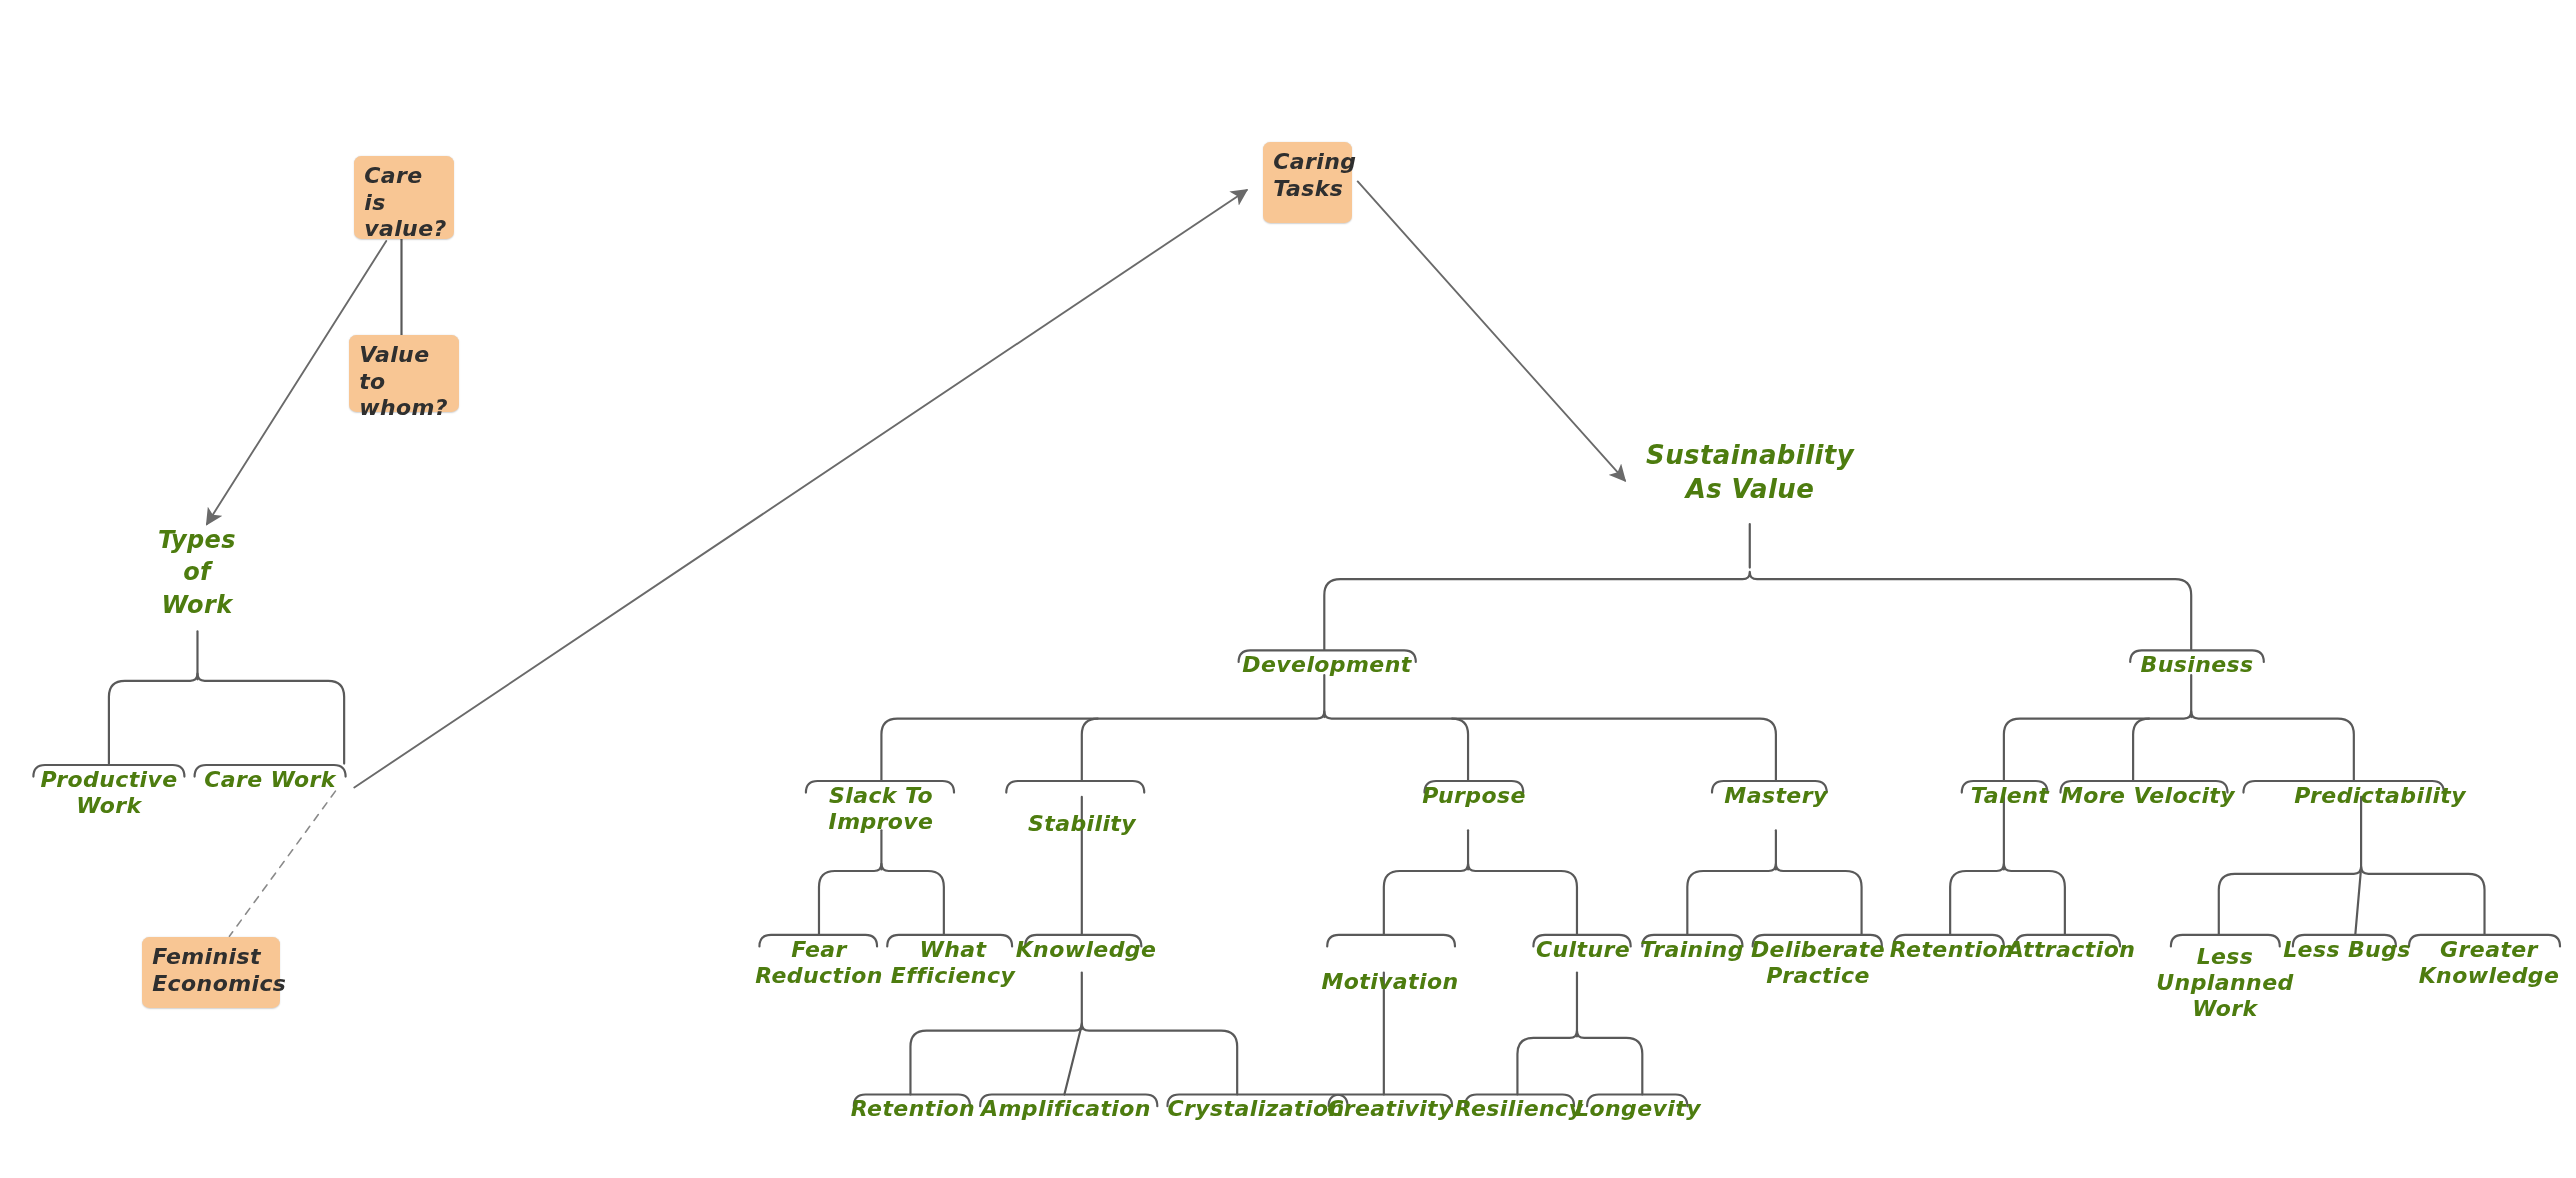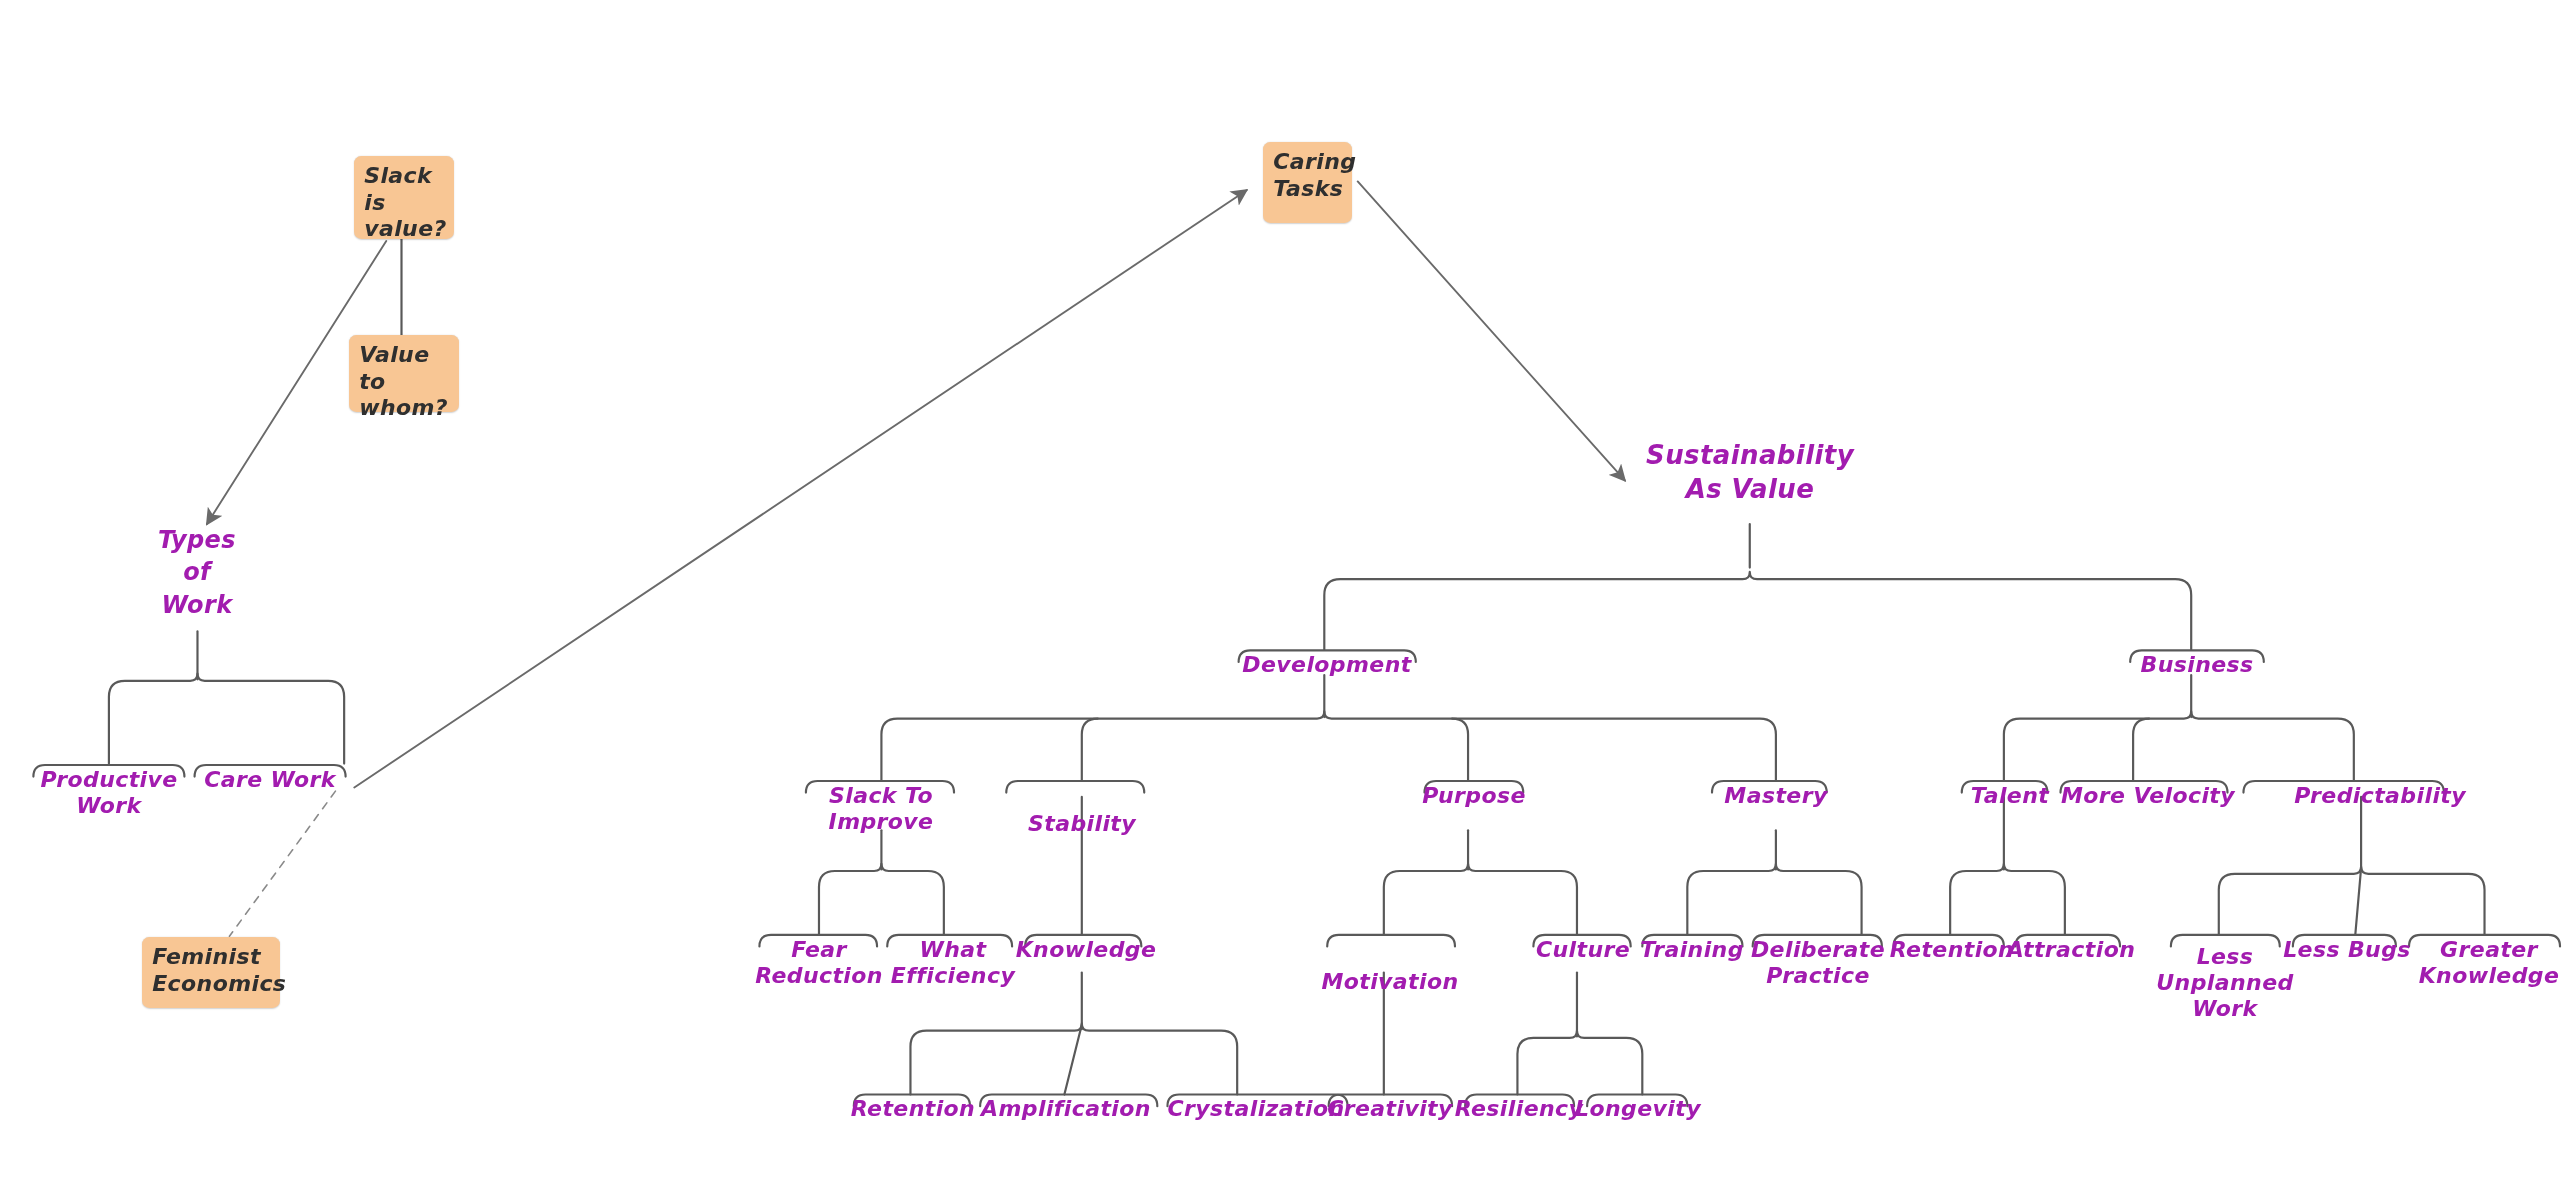--- a/index.html
+++ b/index.html
@@ -5,21 +5,21 @@
   html,body{margin:0;padding:0;background:#ffffff;}
   body{
     font-family:"DejaVu Sans", sans-serif;
     width:2576px;height:1178px;overflow:hidden;position:relative;
   }
   #canvas{position:absolute;inset:0;width:2576px;height:1178px;}
   svg.lines{position:absolute;left:0;top:0;width:2576px;height:1178px;pointer-events:none;}
 
   .node{
     position:absolute;
-    color:#a21caf;
+    color:#4d7c0f;
     text-align:center;
     line-height:1.18;
     letter-spacing:0.4px;
     font-style:italic;
     font-weight:600;
     white-space:pre-line;
     transform:translateX(-50%);
   }
   .node.plain{font-size:22px;}
   .node.big{font-size:24px;line-height:1.35;}
@@ -145,21 +145,21 @@
 
       <path d="M3252,1098 L3252,1200"></path>
       <path d="M3056,1288 L3056,1226 Q3056,1204 3078,1204 L3242,1204 Q3252,1204 3252,1194 Q3252,1204 3262,1204 L3400,1204 Q3422,1204 3422,1226 L3422,1288"></path>
       <path d="M3252,1196 L3244,1288"></path>
       <path d="M2990,1304 Q2990,1288 3006,1288 L3124,1288 Q3140,1288 3140,1304"></path>
       <path d="M3158,1304 Q3158,1288 3174,1288 L3284,1288 Q3300,1288 3300,1304"></path>
       <path d="M3318,1304 Q3318,1288 3334,1288 L3510,1288 Q3526,1288 3526,1304"></path>
     </g>
   </svg>
 
-  <div class="sticky" style="left:354px;top:156px;width:100px;height:83px;">Slack is
+  <div class="sticky" style="left:354px;top:156px;width:100px;height:83px;">Care is
 value?</div>
 
   <div class="sticky" style="left:349px;top:335px;width:110px;height:77px;">Value to
 whom?</div>
 
   <div class="sticky" style="left:1263px;top:142px;width:89px;height:81px;">Caring
 Tasks</div>
 
   <div class="sticky" style="left:142px;top:937px;width:138px;height:71px;">Feminist
 Economics</div>

